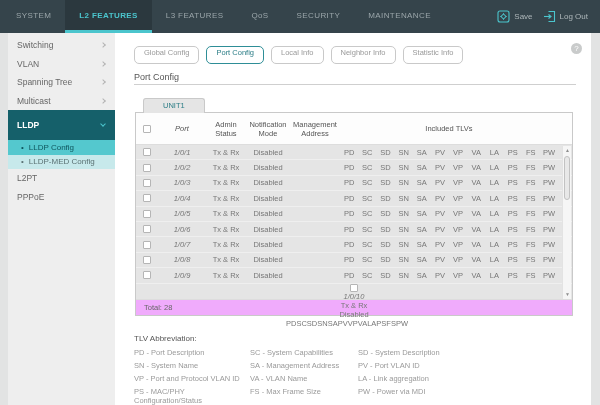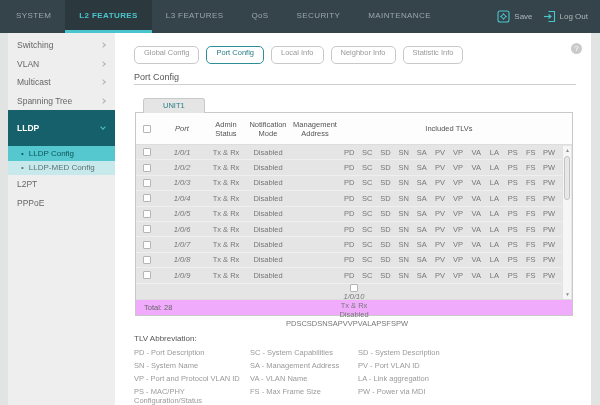--- a/index.html
+++ b/index.html
@@ -25,21 +25,21 @@
   .sidebar { width:107px; margin-left:8px; background:#eeeeee; padding-top:3px; }
   .content { position:relative; width:476px; background:#ffffff; }
 
   
   .side-item { height:18.5px; display:flex; align-items:center; padding-left:9px;
     font-size:8.5px; color:#666; cursor:pointer; position:relative; }
   .chev { width:4px; height:4px; border-right:1px solid #b3b3b3; border-bottom:1px solid #b3b3b3;
     margin-left:auto; margin-right:10px; }
   .chev.right { transform:rotate(-45deg); }
   .chev.down  { transform:rotate(45deg); border-color:#4bc5cd; margin-top:-2px; }
-  .side-item.lldp-head { background:#15606a; color:#ffffff; font-weight:bold; height:36px; }
+  .side-item.lldp-head { background:#15606a; color:#ffffff; font-weight:bold; height:30px; }
   .side-sub { height:14.5px; display:flex; align-items:center; padding-left:13px;
     font-size:8px; cursor:pointer; }
   .side-sub::before { content:"•"; margin-right:5px; font-size:8px; }
   .side-sub.active-sub { background:#54c8ce; color:#0f565e; }
   .side-sub.med-sub { background:#c7e9eb; color:#5b7274; }
 
   
   .help-icon { position:absolute; top:10px; right:9px; width:11px; height:11px; border-radius:50%;
     background:#c9cbcb; color:#fff; font-size:8px; line-height:11px; text-align:center; cursor:pointer; }
   .pills { position:absolute; top:13px; left:19px; display:flex; gap:7px; }
@@ -130,25 +130,25 @@
     <aside class="sidebar">
       <div class="side-item">
         <span>Switching</span>
         <i class="chev right"></i>
       </div>
       <div class="side-item">
         <span>VLAN</span>
         <i class="chev right"></i>
       </div>
       <div class="side-item">
+        <span>Spanning Tree</span>
+        <i class="chev right"></i>
+      </div>
+      <div class="side-item">
         <span>Multicast</span>
-        <i class="chev right"></i>
-      </div>
-      <div class="side-item">
-        <span>Spanning Tree</span>
         <i class="chev right"></i>
       </div>
       <div class="side-item lldp-head">
         <span>LLDP</span>
         <i class="chev down"></i>
       </div>
       <div class="side-sub active-sub">
         <span>LLDP Config</span>
       </div>
       <div class="side-sub med-sub">

